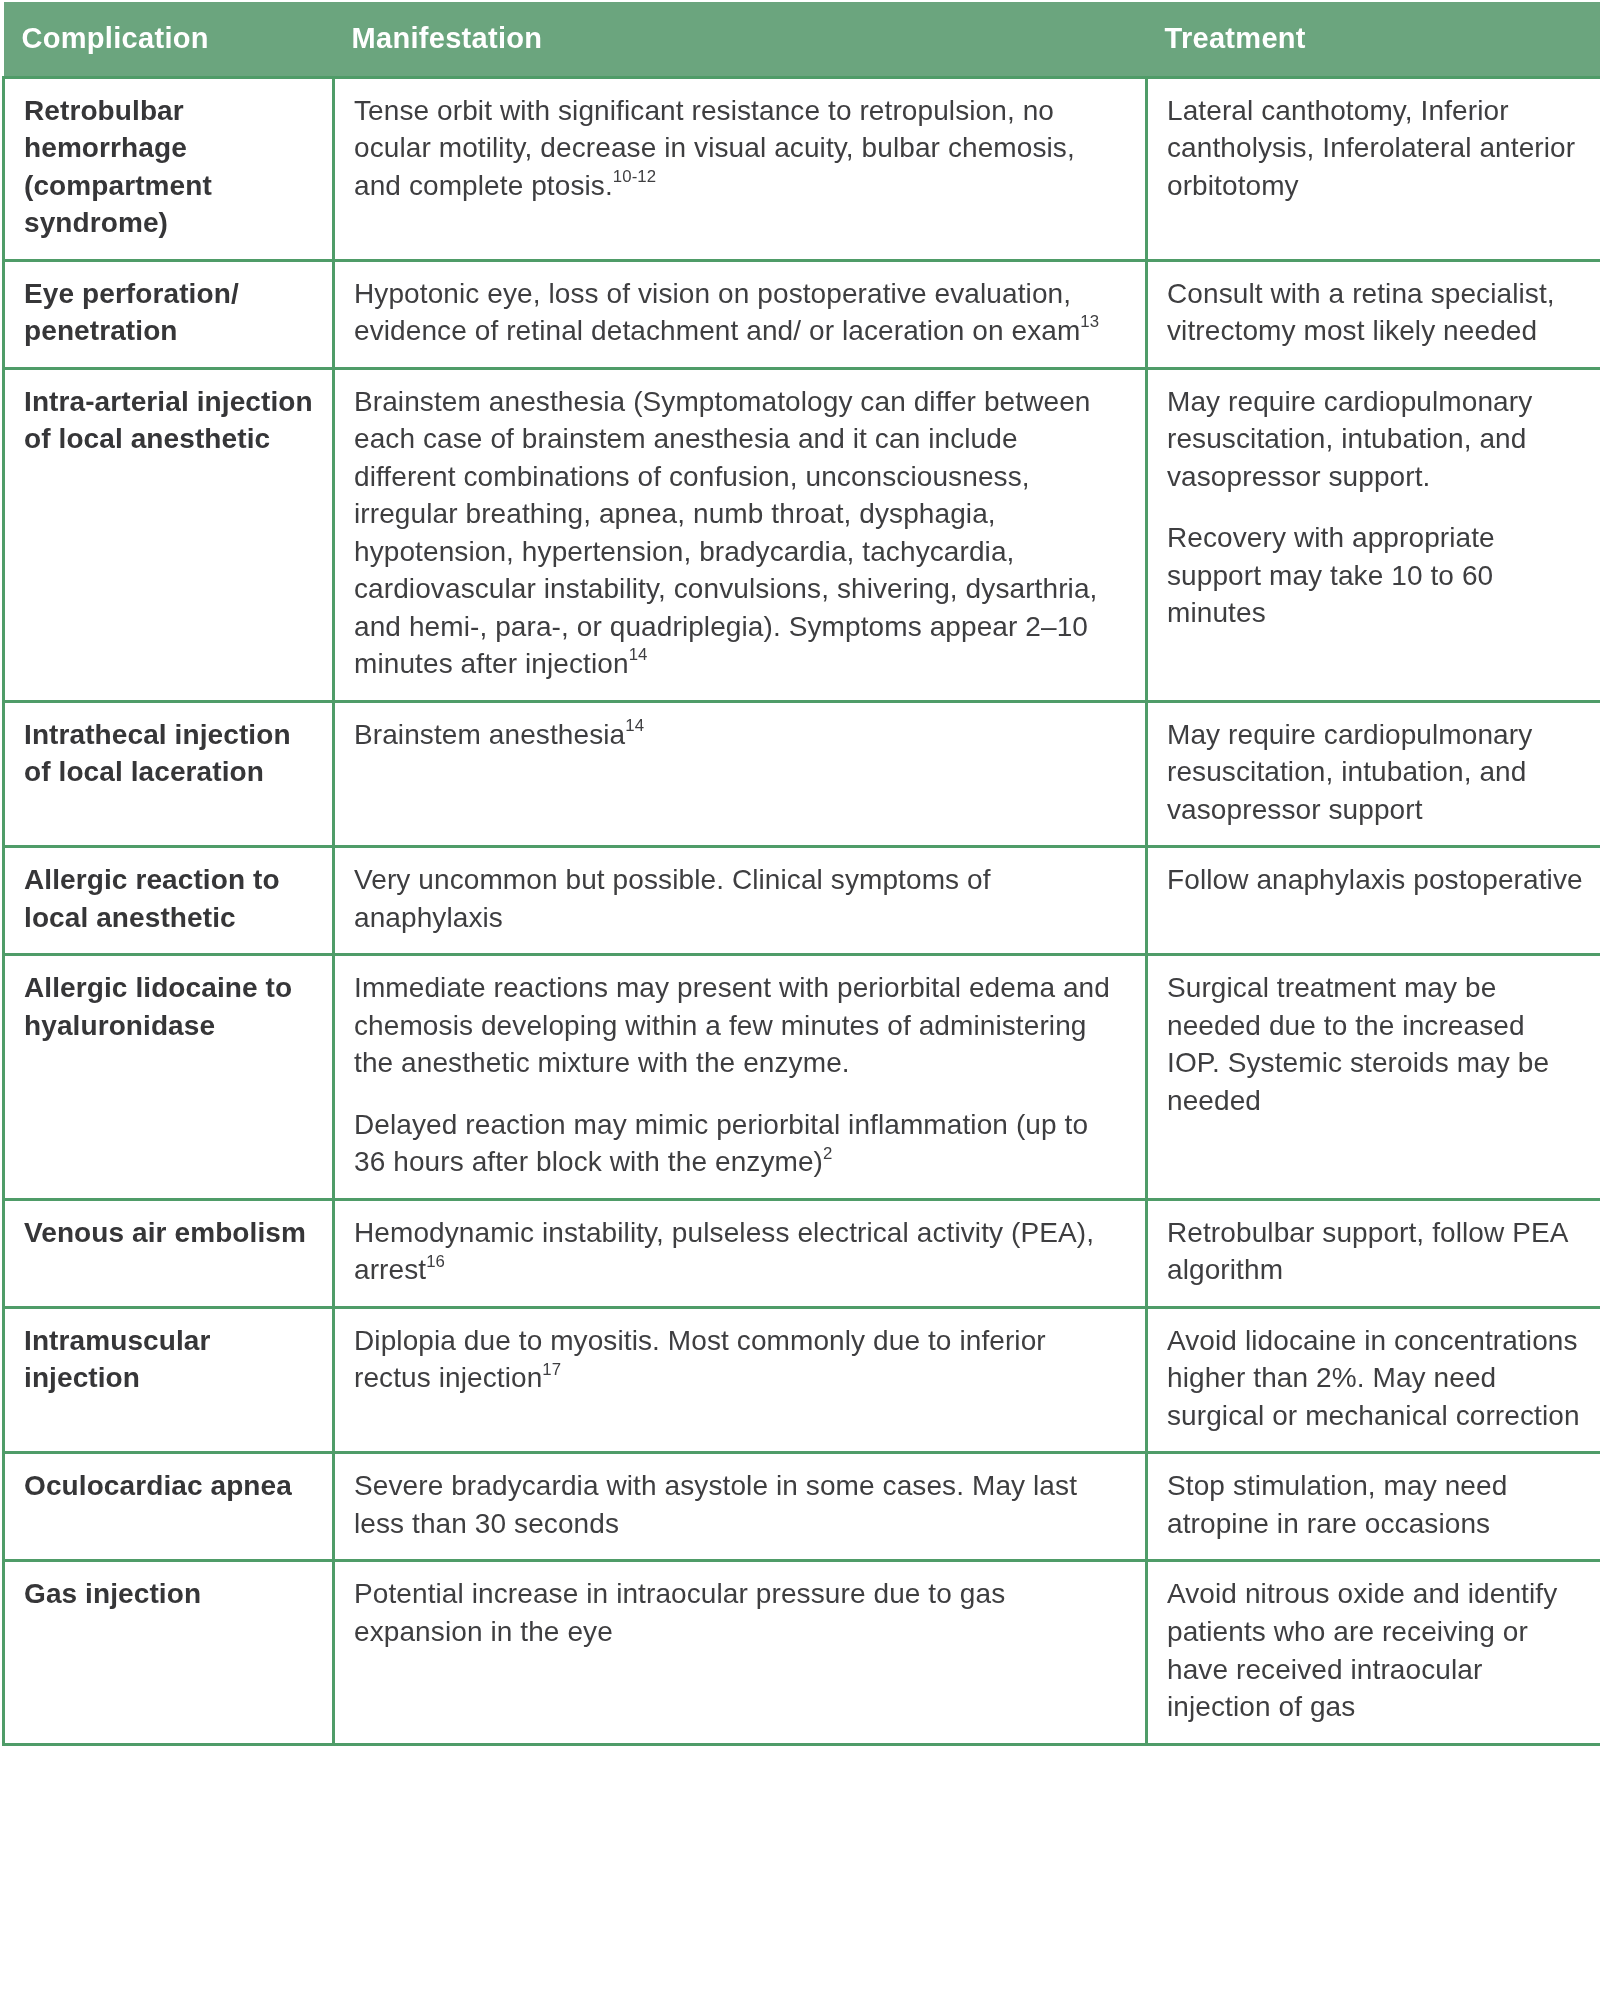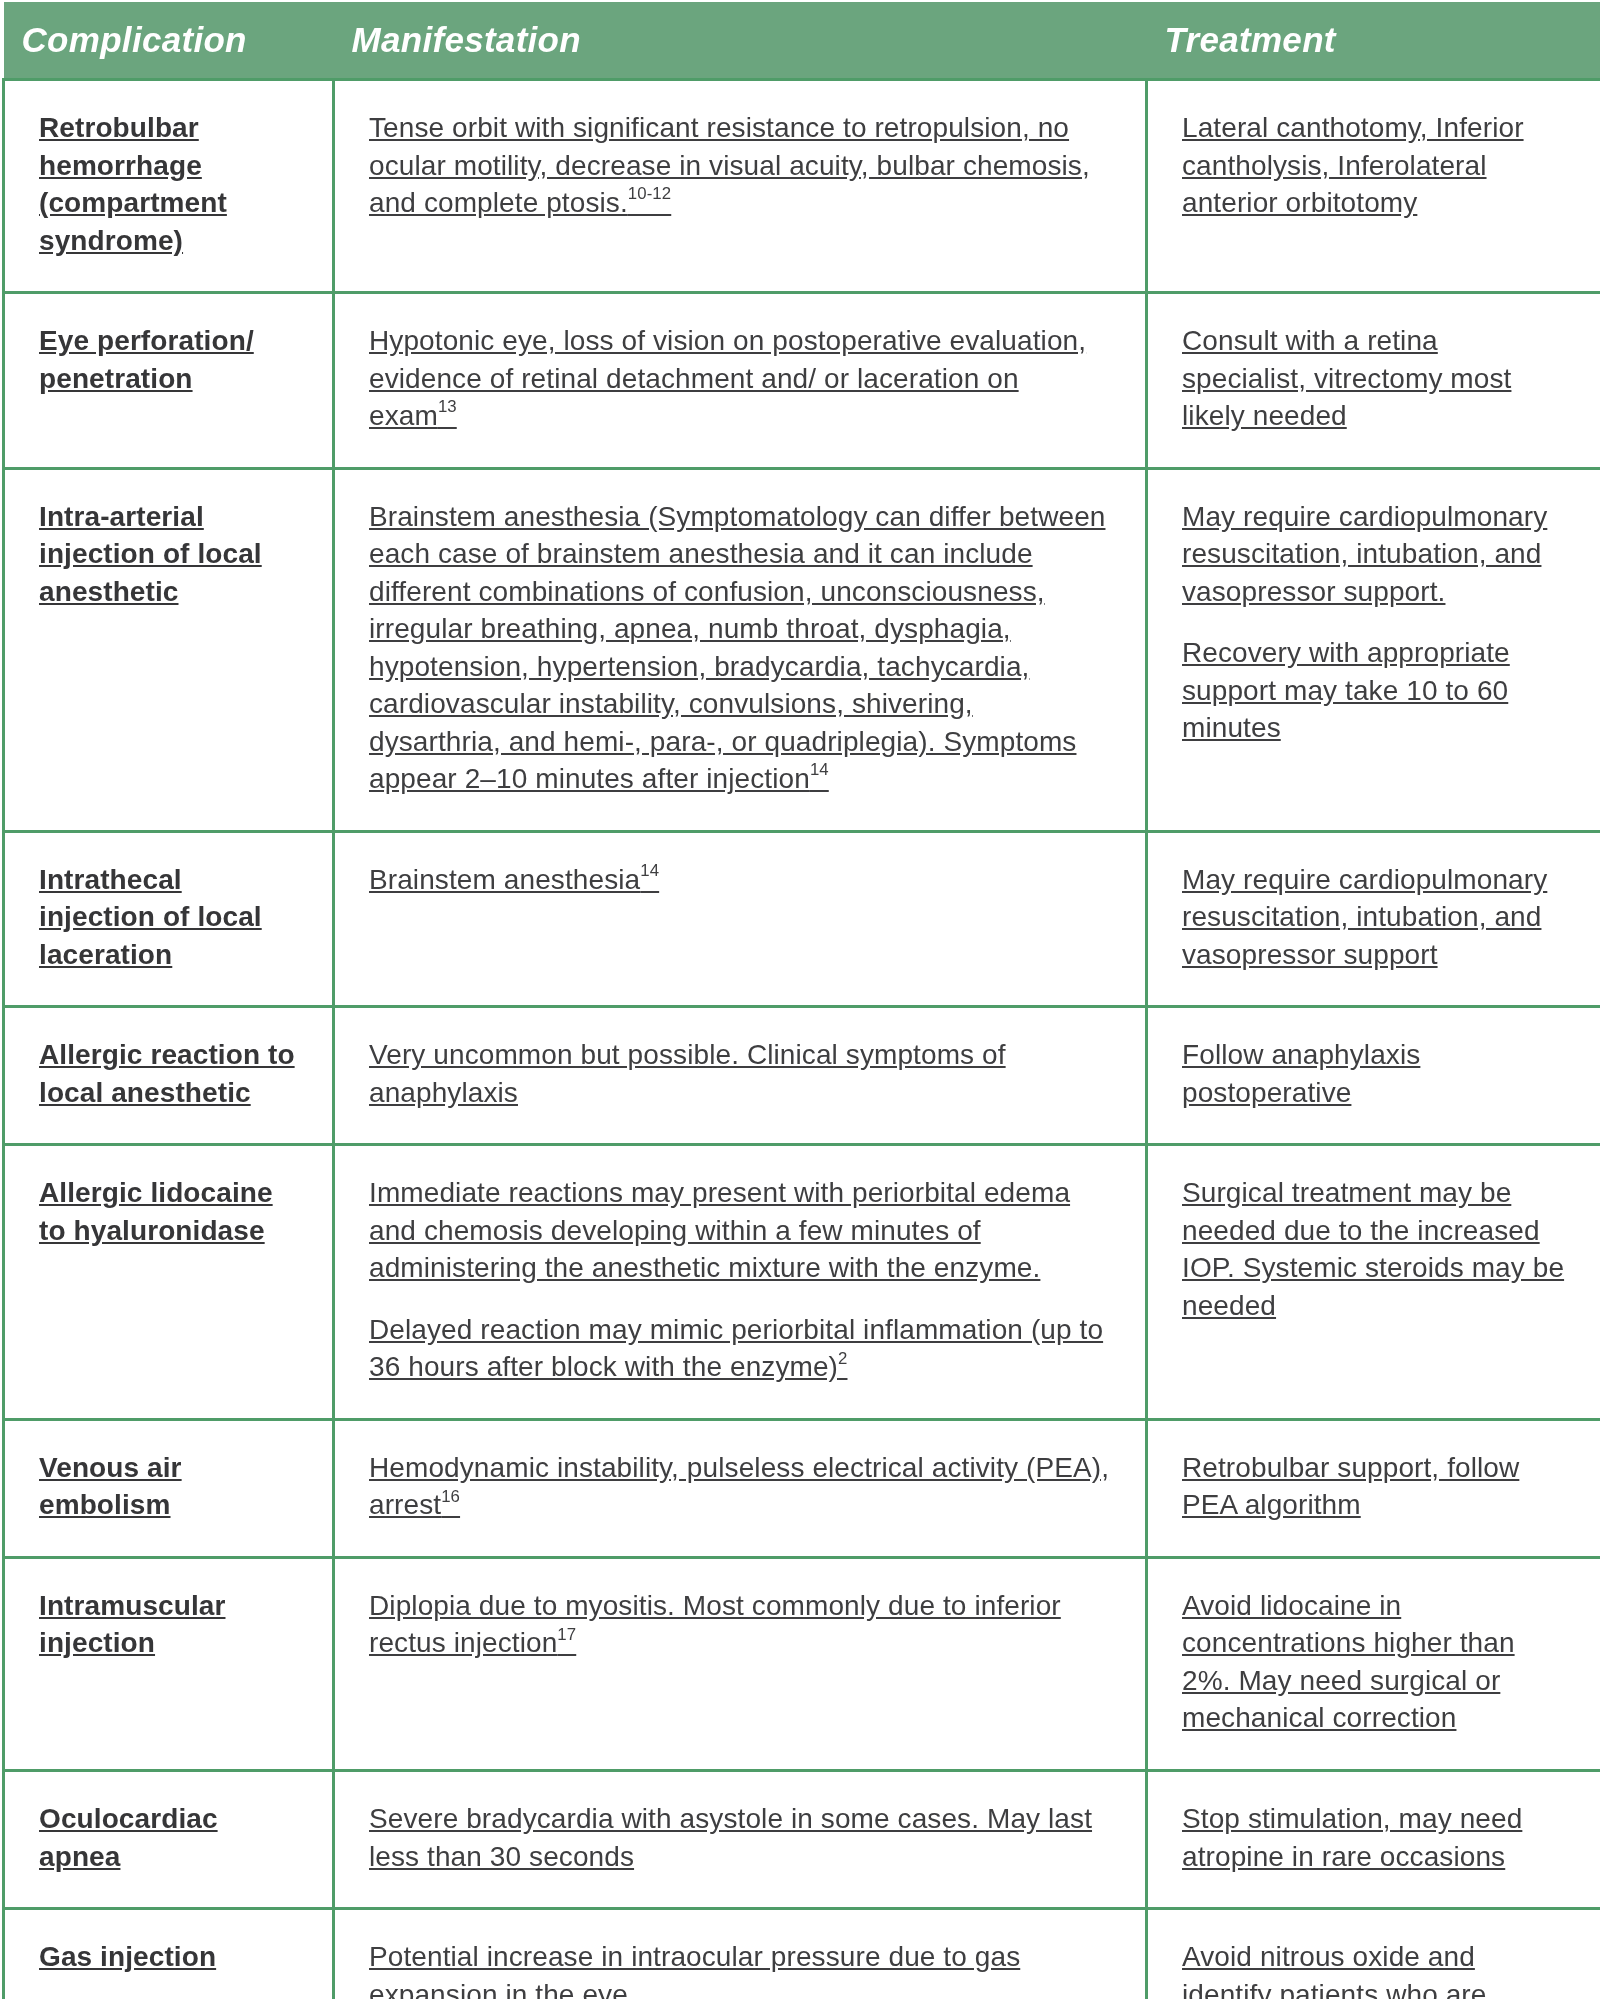--- a/index.html
+++ b/index.html
@@ -20,44 +20,42 @@
     padding:2px 10px 12px 2px;
   }
   table.comp-table{
     width:100%;
     border-collapse:collapse;
     table-layout:fixed;
   }
   table.comp-table thead th{
     background:var(--header-bg);
     color:var(--header-text);
-    font-size:35px;
+    font-size:29px;
     font-weight:700;
     text-align:left;
     padding:18px 18px 18px 18px;
     height:75px;
     border:none;
     letter-spacing:0.3px;
-    font-style:italic;
   }
   table.comp-table td{
     border:3px solid var(--border);
     vertical-align:top;
     padding:12px 18px 16px 18px;
     font-size:28px;
     line-height:1.34;
     letter-spacing:0.1px;
   }
   td.comp{
     font-weight:700;
     color:var(--bold-text);
   }
   td p{
-    margin:16px;
-    text-decoration:underline;
+    margin:1px;
   }
   td p + p{
     margin-top:24px;
   }
   sup{
     font-size:0.6em;
     line-height:0;
     position:relative;
     top:-0.15em;
   }

